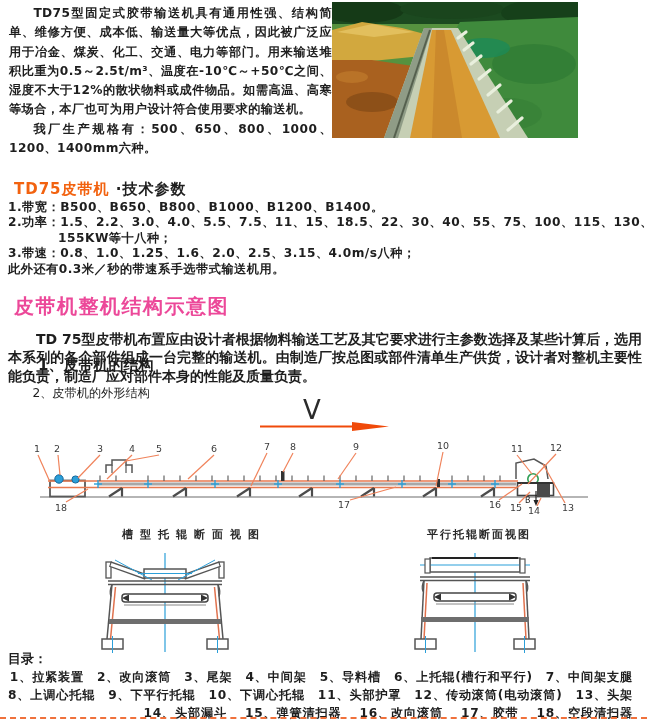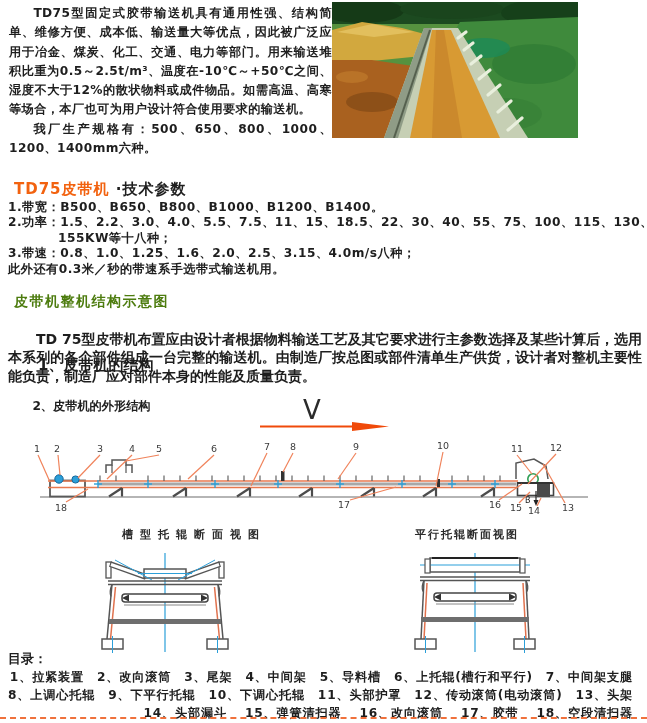--- a/index.html
+++ b/index.html
@@ -12,32 +12,32 @@
 
   .photo { position:absolute; left:332px; top:2px; width:246px; height:136px; }
 
   .tech-title { position:absolute; left:14px; top:180px; font-size:15px; font-weight:bold; letter-spacing:1px; white-space:nowrap;text-align:center; }
   .tech-title .orange { color:#f2620f; }
 
   .tech-lines { position:absolute; left:8px; top:200px; font-size:12.2px; font-weight:bold;
                 line-height:15.4px; letter-spacing:0.5px; white-space:nowrap; }
   .tech-lines .cont { padding-left:50px; }
 
-  .sec-title { position:absolute; left:14px; top:293px; font-size:14px; font-weight:bold;
-               color:#4d7c0f; letter-spacing:1.5px; white-space:nowrap; }
+  .sec-title { position:absolute; left:14px; top:293px; font-size:20px; font-weight:bold;
+               color:#ec4899; letter-spacing:1.5px; white-space:nowrap; }
   .sub-item1 { position:absolute; left:8px; top:312px; font-size:15px; font-weight:bold; text-indent:2em; white-space:nowrap;margin-top:44px; }
   .body-para { position:absolute; left:8px; top:330px; width:634px; font-size:14px; font-weight:bold;
                line-height:18.4px; text-indent:2em; text-align:justify; margin:0; }
-  .sub-item2 { position:absolute; left:8px; top:398px; font-size:12.2px; font-weight:bold; text-indent:2em; white-space:nowrap;text-align:center; }
+  .sub-item2 { position:absolute; left:8px; top:385px; font-size:12.2px; font-weight:normal; text-indent:2em; white-space:nowrap;text-align:center; }
 
   .sideview { position:absolute; left:0px; top:395px; }
 
   .caption { position:absolute; top:527px; font-size:11px; font-weight:bold; color:#2a2a2a; white-space:nowrap; }
   .caption.trough { left:122px; letter-spacing:7px; }
-  .caption.parallel { left:415px; letter-spacing:2px; }
+  .caption.parallel { left:427px; letter-spacing:2px; }
 
   .xsec { position:absolute; top:553px; }
   .xsec.left { left:100px; }
   .xsec.right { left:410px; }
 
   .catalog-title { position:absolute; left:8px; top:650px; font-size:13px; font-weight:bold; white-space:nowrap; }
   .catalog { position:absolute; left:8px; top:668px; font-size:12.2px; font-weight:bold;
              line-height:18px; letter-spacing:0.8px; white-space:nowrap;text-align:right; }
   .catalog div { height:18px; }
 

